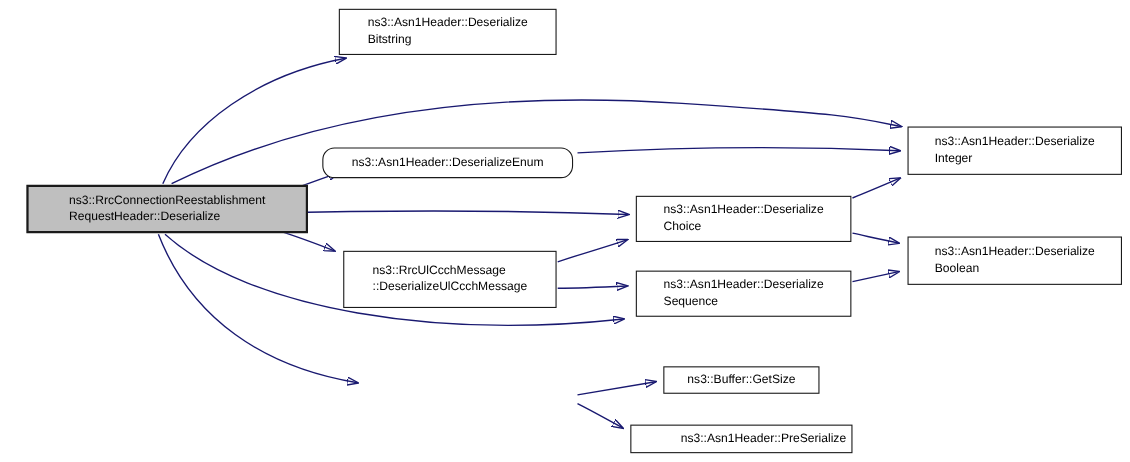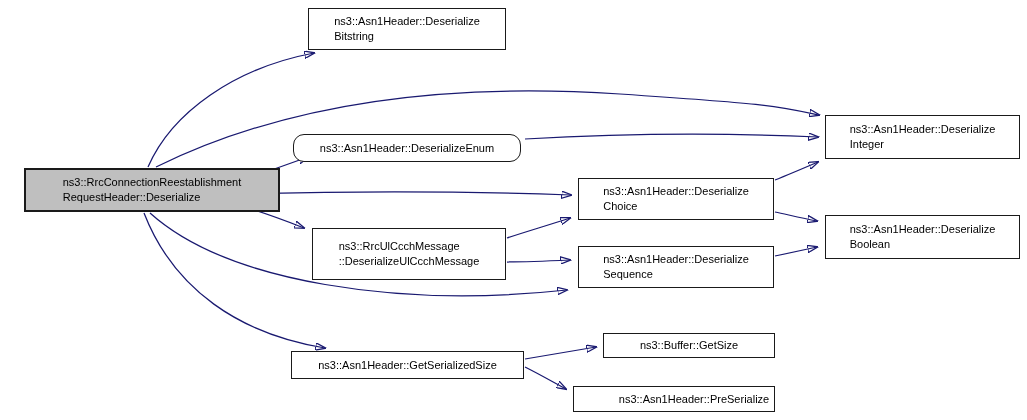--- a/index.html
+++ b/index.html
@@ -53,21 +53,21 @@
   }
   .n-main       { left: 8px;   top: 168px; width: 256px; height: 44px; margin-left: 16px; }
   .n-bitstring  { left: 308px; top: 8px;   width: 198px; height: 42px; }
   .n-enum       { left: 293px; top: 134px; width: 228px; height: 28px; border-radius: 11px; }
   .n-choice     { left: 578px; top: 178px; width: 196px; height: 42px; }
   .n-ulccch     { left: 312px; top: 228px; width: 194px; height: 52px; }
   .n-sequence   { left: 578px; top: 246px; width: 196px; height: 42px; }
   .n-integer    { left: 825px; top: 115px; width: 195px; height: 44px; }
   .n-boolean    { left: 825px; top: 215px; width: 195px; height: 44px; }
   .n-getserializedsize { left: 291px; top: 351px; width: 233px; height: 28px; }
-  .n-getsize    { left: 603px; top: 333px; width: 172px; height: 25px; }
+  .n-getsize    { left: 603px; top: 333px; width: 142px; height: 25px; }
   .n-preserialize { left: 573px; top: 386px; width: 202px; height: 26px; padding-left: 40px; }
 </style>
 </head>
 <body>
 
 <div class="canvas">
 
   <svg class="edges-layer" viewBox="0 0 1027 420" xmlns="http://www.w3.org/2000/svg">
     <defs>
       <marker id="arrow" markerWidth="11" markerHeight="8" refX="9.5" refY="4" orient="auto" markerUnits="userSpaceOnUse">
@@ -123,23 +123,20 @@
   <div class="node n-integer">
     <span class="label">ns3::Asn1Header::Deserialize
 Integer</span>
   </div>
 
   <div class="node n-boolean">
     <span class="label">ns3::Asn1Header::Deserialize
 Boolean</span>
   </div>
 
-  <div class="node n-getserializedsize">
-    <span class="label">ns3::Asn1Header::GetSerializedSize</span>
-  </div>
 
   <div class="node n-getsize">
     <span class="label">ns3::Buffer::GetSize</span>
   </div>
 
   <div class="node n-preserialize">
     <span class="label">ns3::Asn1Header::PreSerialize</span>
   </div>
 
 </div>

